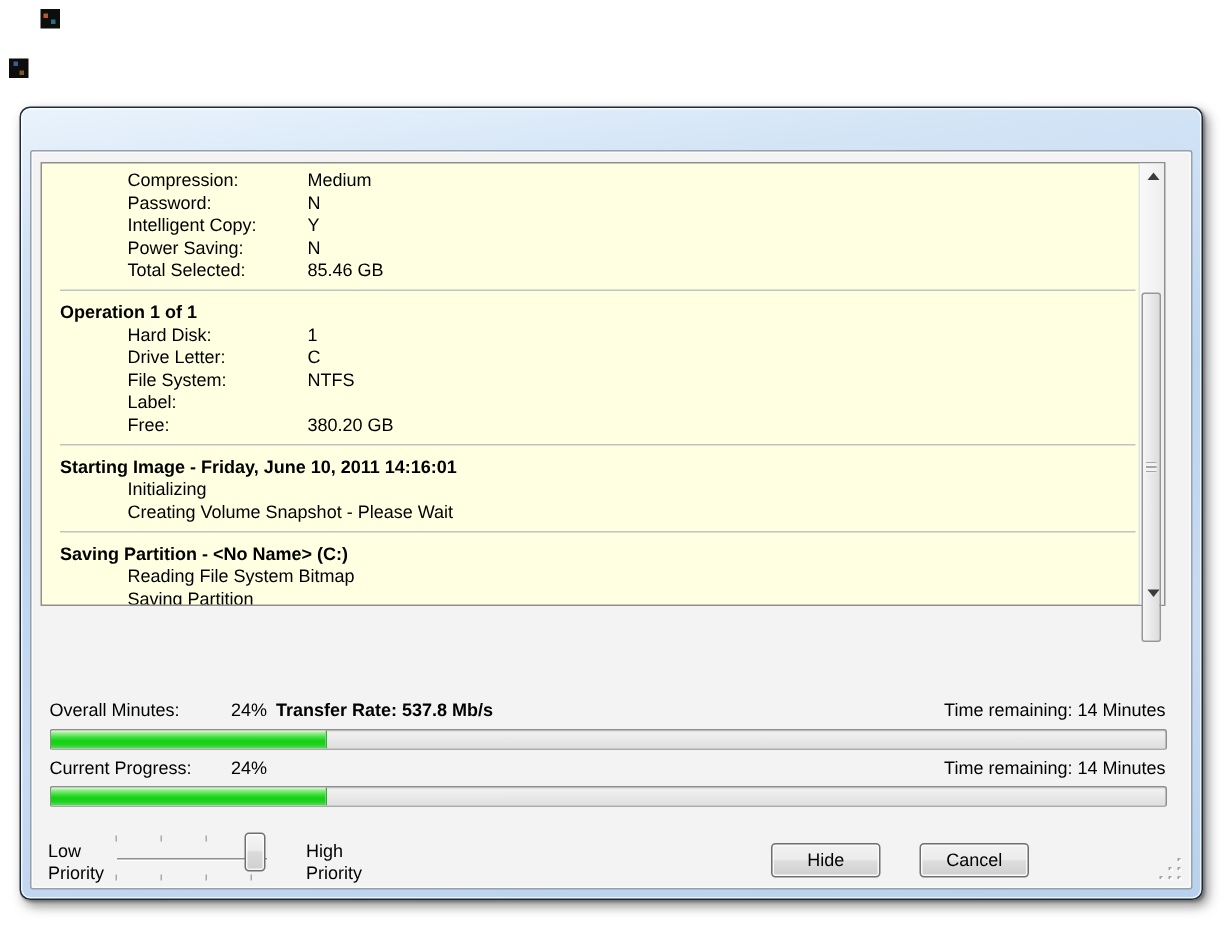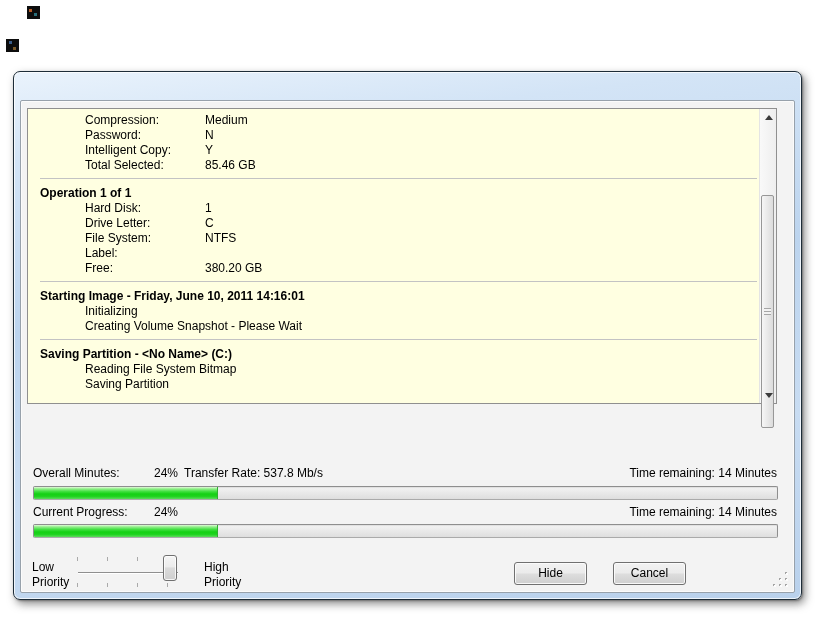--- a/index.html
+++ b/index.html
@@ -39,21 +39,21 @@
   .sb-thumb{position:absolute;left:1px;top:86px;width:13px;height:233px;box-sizing:border-box;
     border:1px solid #979797;border-radius:2px;
     background:linear-gradient(to right,#f6f6f6,#eaeaea 45%,#dcdcdc);}
   .sb-grip{position:absolute;left:2px;right:2px;top:50%;margin-top:-4px;height:7px;
     background:repeating-linear-gradient(to bottom,#a6a6a6 0 1px,#f2f2f2 1px 3px);}
 
   
   .prog-labels{position:absolute;left:12px;right:17px;height:15px;line-height:15px;}
   .prog-labels .lbl{position:absolute;left:0;}
   .prog-labels .pct{position:absolute;left:121px;}
-  .prog-labels .rate{position:absolute;left:151px;}
+  .prog-labels .rate{position:absolute;left:151px;font-weight:bold;}
   .prog-labels .time{position:absolute;right:0;}
   .pbar{position:absolute;left:12px;width:745px;height:14px;box-sizing:border-box;
     border:1px solid #8e8e8e;border-bottom-color:#aaaaaa;border-radius:2px;
     background:linear-gradient(to bottom,#f4f4f4,#eaeaea 45%,#dedede);
     box-shadow:inset 0 1px 1px rgba(0,0,0,.08);}
   .pfill{position:absolute;left:0;top:0;bottom:0;border-radius:1px 0 0 1px;
     background:linear-gradient(to bottom,#e4fbdc 0%,#98ef90 14%,#3fdf3f 38%,#14d014 58%,#1ed31e 78%,#5cdb5c 100%);
     border-right:1px solid #2fae2f;}
 
   
@@ -95,20 +95,21 @@
 
 <div class="window">
   <div class="client">
 
     <div class="log-panel">
       <div class="log-content">
 
         <div class="log-row"><span class="l">Compression:</span><span class="v">Medium</span></div>
         <div class="log-row"><span class="l">Password:</span><span class="v">N</span></div>
         <div class="log-row"><span class="l">Intelligent Copy:</span><span class="v">Y</span></div>
+        <div class="log-row"><span class="l">Power Saving:</span><span class="v">N</span></div>
         <div class="log-row"><span class="l">Total Selected:</span><span class="v">85.46 GB</span></div>
 
         <div class="log-sep"></div>
         <div class="log-heading">Operation 1 of 1</div>
         <div class="log-row"><span class="l">Hard Disk:</span><span class="v">1</span></div>
         <div class="log-row"><span class="l">Drive Letter:</span><span class="v">C</span></div>
         <div class="log-row"><span class="l">File System:</span><span class="v">NTFS</span></div>
         <div class="log-row"><span class="l">Label:</span><span class="v"></span></div>
         <div class="log-row"><span class="l">Free:</span><span class="v">380.20 GB</span></div>
 

